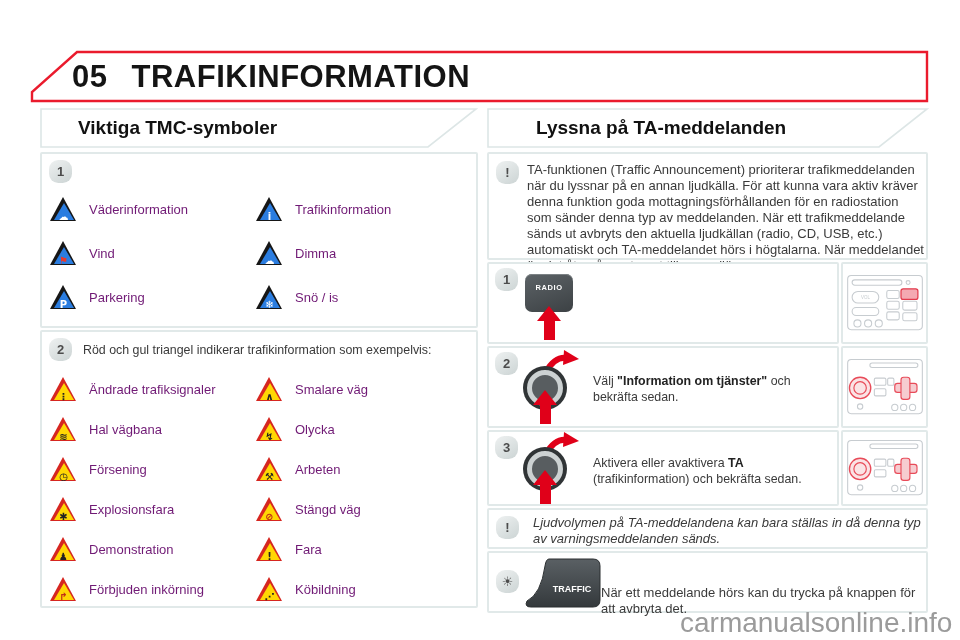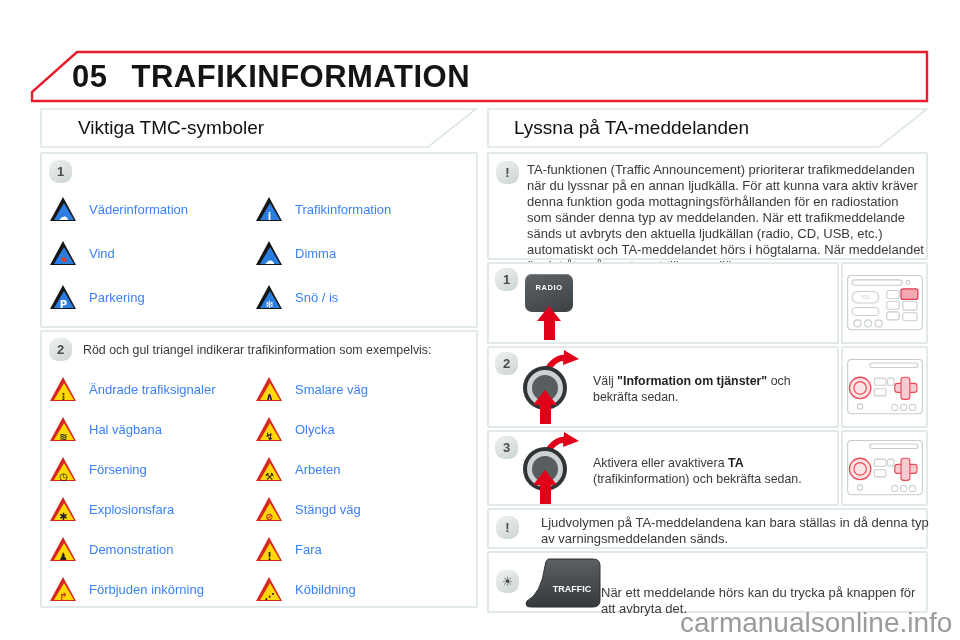--- a/index.html
+++ b/index.html
@@ -7,38 +7,38 @@
     width:960px;height:640px;position:relative;background:#ffffff;
     font-family:"Liberation Sans","DejaVu Sans",sans-serif;color:#3a3a3a;
     overflow:hidden;
   }
   .abs{position:absolute;box-sizing:border-box;}
   .panel{position:absolute;box-sizing:border-box;background:#fff;border:2px solid #e1e9e9;border-radius:2px;}
   
   #banner-text{left:72px;top:50px;height:54px;display:flex;align-items:center;font-weight:bold;font-size:31px;color:#141414;letter-spacing:.5px;}
   #banner-text .num{margin-right:24px;}
   
-  .hdr-text{position:absolute;font-weight:normal;font-size:19px;color:#111;}
+  .hdr-text{position:absolute;font-weight:bold;font-size:19px;color:#111;}
   
   .badge{position:absolute;width:23px;height:23px;border-radius:40%;
     background:linear-gradient(145deg,#eef1f1,#ccd4d4);
     display:flex;align-items:center;justify-content:center;
     font-weight:bold;font-size:13px;color:#4c4c4c;}
   
   .intro{position:absolute;font-size:12.4px;color:#3a3a3a;white-space:nowrap;}
   
   .sym-grid{position:absolute;display:grid;grid-template-columns:206px 1fr;}
   .titem{display:flex;align-items:center;height:27px;}
   .tri{position:relative;width:27px;height:25px;flex:none;margin-right:12px;}
   .t-outer{position:absolute;left:0;top:0;width:0;height:0;border-left:13.5px solid transparent;border-right:13.5px solid transparent;border-bottom:24px solid #161616;}
   .tri-red .t-outer{border-bottom-color:#d62620;}
   .t-inner{position:absolute;left:3.5px;top:5.5px;width:0;height:0;border-left:10px solid transparent;border-right:10px solid transparent;border-bottom:17.5px solid #2b7de0;}
   .tri-red .t-inner{border-bottom-color:#ffd704;}
   .t-glyph{position:absolute;left:0;bottom:0;width:100%;text-align:center;font-family:"DejaVu Sans",sans-serif;font-weight:bold;font-size:10px;line-height:1.1;}
-  .tlabel{font-size:13px;color:#3b82f6;}
+  .tlabel{font-size:13px;color:#701a75;}
   
   .note-text{position:absolute;font-size:13px;line-height:1.23;color:#3a3a3a;}
   .step-text{position:absolute;font-size:12.4px;line-height:1.25;color:#3a3a3a;}
   .step-text b{color:#222;}
   
   .radio-key{position:absolute;width:48px;height:38px;border-radius:7px;
     background:linear-gradient(160deg,#5d6367,#3c4144);box-shadow:inset 0 1px 0 #7c8285;
     display:flex;align-items:flex-start;justify-content:center;}
   .radio-key span{margin-top:9px;color:#fff;font-weight:bold;font-size:7.5px;letter-spacing:.6px;}
   
@@ -65,21 +65,21 @@
 </div>
 
 <svg class="abs" style="left:40px;top:108px;" width="438" height="40" viewBox="0 0 438 40">
   <polygon points="1,1 436,1 388,39 1,39" fill="#ffffff" stroke="#dde6e6" stroke-width="1.6"></polygon>
 </svg>
 <div class="hdr-text" style="left:78px;top:117px;">Viktiga TMC-symboler</div>
 
 <svg class="abs" style="left:487px;top:108px;" width="442" height="40" viewBox="0 0 442 40">
   <polygon points="1,1 440,1 392,39 1,39" fill="#ffffff" stroke="#dde6e6" stroke-width="1.6"></polygon>
 </svg>
-<div class="hdr-text" style="left:514px;top:117px;">Lyssna på TA-meddelanden</div>
+<div class="hdr-text" style="left:536px;top:117px;">Lyssna på TA-meddelanden</div>
 
 <div class="panel" style="left:40px;top:152px;width:438px;height:176px;">
   <div class="badge" style="left:7px;top:6px;">1</div>
   <div class="sym-grid" style="left:8px;top:42px;width:420px;row-gap:17px;">
     <div class="titem">
       <span class="tri">
           <span class="t-outer"></span>
           <span class="t-inner"></span>
           <span class="t-glyph" style="color: rgb(255, 255, 255);">☁</span>
         </span>
@@ -339,21 +339,21 @@
     </g>
     <circle cx="17" cy="37" r="12" fill="#fbe3e5" stroke="#e84b59" stroke-width="1.5"></circle>
     <circle cx="17" cy="37" r="7" fill="none" stroke="#e84b59" stroke-width="1.3"></circle>
     <rect x="56" y="32" width="25" height="10" rx="3" fill="#f6ccd0" stroke="#e84b59" stroke-width="1.3"></rect>
     <rect x="63" y="25" width="10" height="25" rx="3" fill="#f6ccd0" stroke="#e84b59" stroke-width="1.3"></rect>
   </svg>
 </div>
 
 <div class="panel" style="left:487px;top:508px;width:441px;height:41px;">
   <div class="badge" style="left:7px;top:6px;">!</div>
-  <div class="note-text" style="left:52px;top:5px;width:398px;">Ljudvolymen på TA-meddelandena kan bara ställas in då denna typ av varningsmeddelanden sänds.</div>
+  <div class="note-text" style="left:44px;top:5px;width:398px;font-style:italic;">Ljudvolymen på TA-meddelandena kan bara ställas in då denna typ av varningsmeddelanden sänds.</div>
 </div>
 
 <div class="panel" style="left:487px;top:551px;width:441px;height:62px;">
   <div class="badge" style="left:7px;top:17px;font-family:'DejaVu Sans',sans-serif;">☀</div>
   <svg style="position:absolute;left:32px;top:3px;" width="82" height="56" viewBox="0 0 82 56">
     <defs>
       <linearGradient id="kg" x1="0" y1="0" x2="0" y2="1">
         <stop offset="0" stop-color="#5a6064"></stop>
           <stop offset="1" stop-color="#34393c"></stop>
       </linearGradient>

